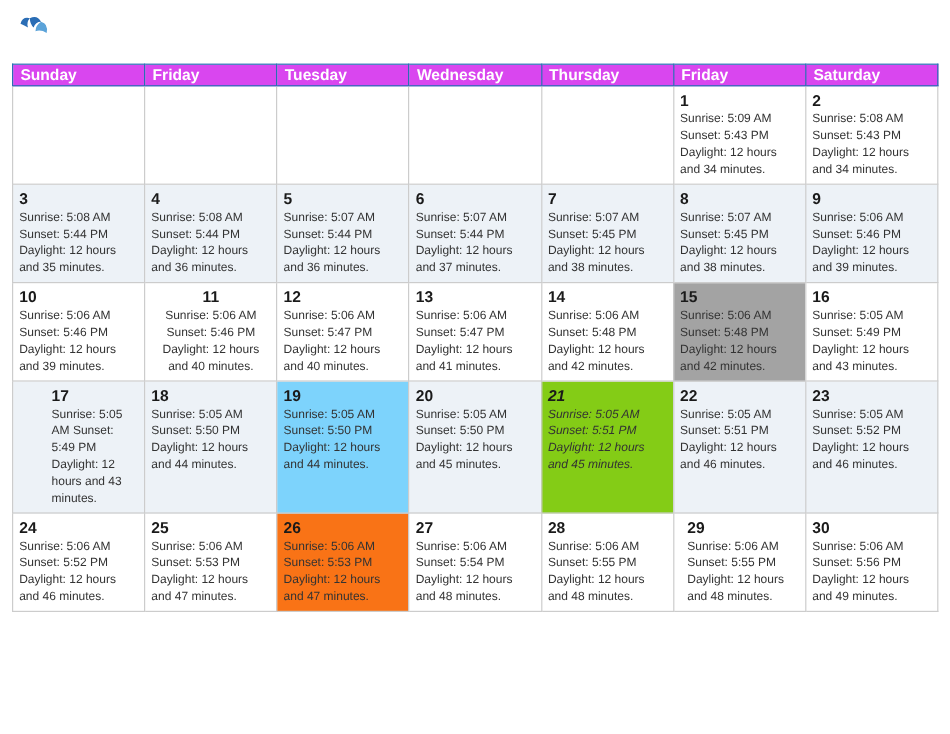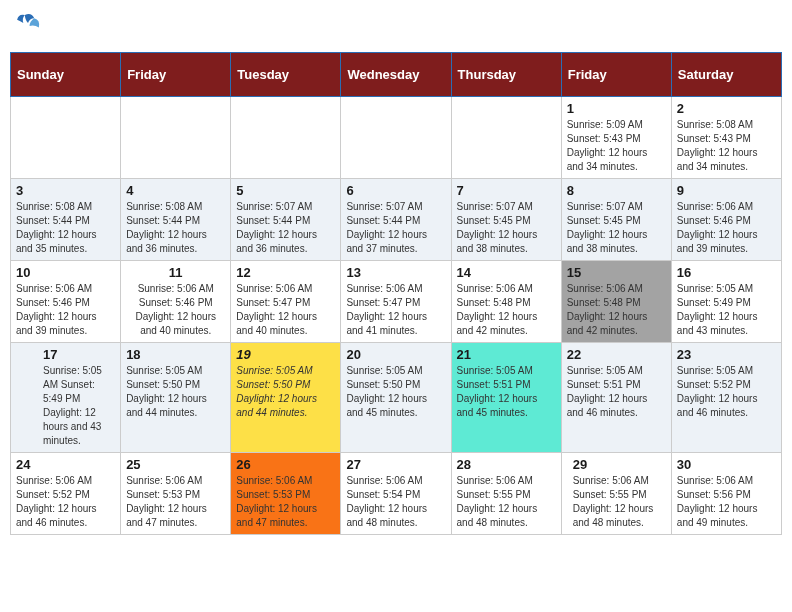--- a/index.html
+++ b/index.html
@@ -46,25 +46,25 @@
     }
     .location {
       font-size: 15px;
       color: #555;
     }
     .calendar {
       width: 100%;
       border-collapse: collapse;
     }
     .calendar th {
-      background: #7f1d1d;
+      background: #d946ef;
       color: #fff;
       font-size: 13px;
       font-weight: bold;
-      padding: 14px 6px;
+      padding: 1px 6px;
       text-align: left;
       border: 1px solid #2a6db5;
     }
     .calendar td {
       vertical-align: top;
       border: 1px solid #ccc;
       padding: 4px 5px;
       font-size: 10.5px;
       color: #333;
       width: calc(100% / 7);
@@ -255,35 +255,35 @@
 Daylight: 12 hours
 and 43 minutes.</div>
         </td>
         <td style="background: rgb(237, 242, 247);">
           <span class="day-num">18</span>
           <div class="day-info">Sunrise: 5:05 AM
 Sunset: 5:50 PM
 Daylight: 12 hours
 and 44 minutes.</div>
         </td>
-        <td style="background: #fde047; font-style: italic;">
+        <td style="background: #7dd3fc;">
           <span class="day-num">19</span>
           <div class="day-info">Sunrise: 5:05 AM
 Sunset: 5:50 PM
 Daylight: 12 hours
 and 44 minutes.</div>
         </td>
         <td style="background: rgb(237, 242, 247);">
           <span class="day-num">20</span>
           <div class="day-info">Sunrise: 5:05 AM
 Sunset: 5:50 PM
 Daylight: 12 hours
 and 45 minutes.</div>
         </td>
-        <td style="background: #5eead4;">
+        <td style="background: #84cc16; font-style: italic;">
           <span class="day-num">21</span>
           <div class="day-info">Sunrise: 5:05 AM
 Sunset: 5:51 PM
 Daylight: 12 hours
 and 45 minutes.</div>
         </td>
         <td style="background: rgb(237, 242, 247);">
           <span class="day-num">22</span>
           <div class="day-info">Sunrise: 5:05 AM
 Sunset: 5:51 PM

